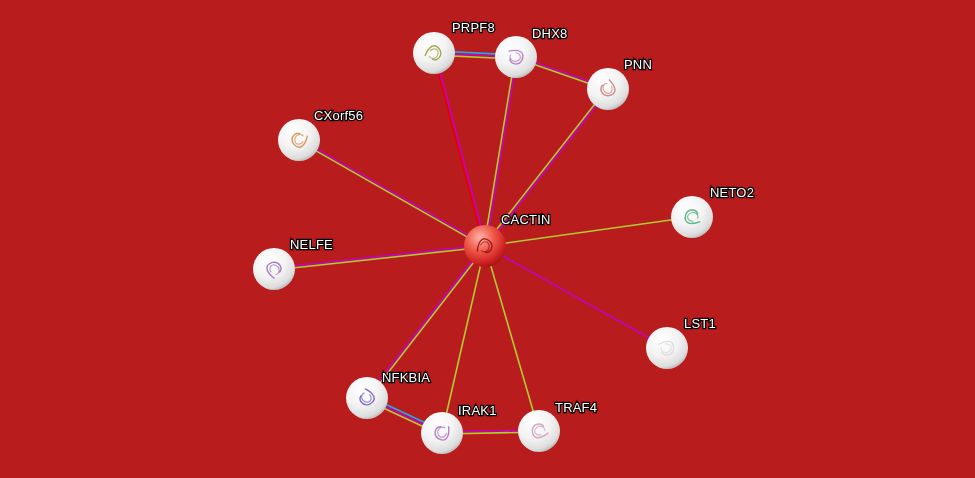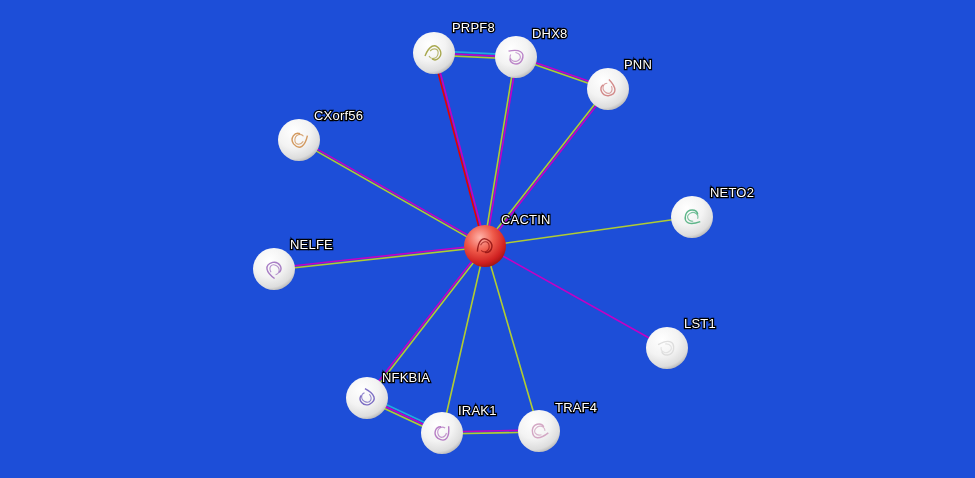--- a/index.html
+++ b/index.html
@@ -4,21 +4,21 @@
 <style>
   html, body {
     margin: 0;
     padding: 0;
     background: #000000;
   }
   .stage {
     position: relative;
     width: 975px;
     height: 478px;
-    background: #1d4ed8;
+    background: #b91c1c;
     overflow: hidden;
   }
   svg { display: block; }
   text.node-label {
     font-family: "Liberation Sans", sans-serif;
     font-size: 13px;
     fill: #ffffff;
     stroke: #000000;
     stroke-width: 2.5px;
     paint-order: stroke;

